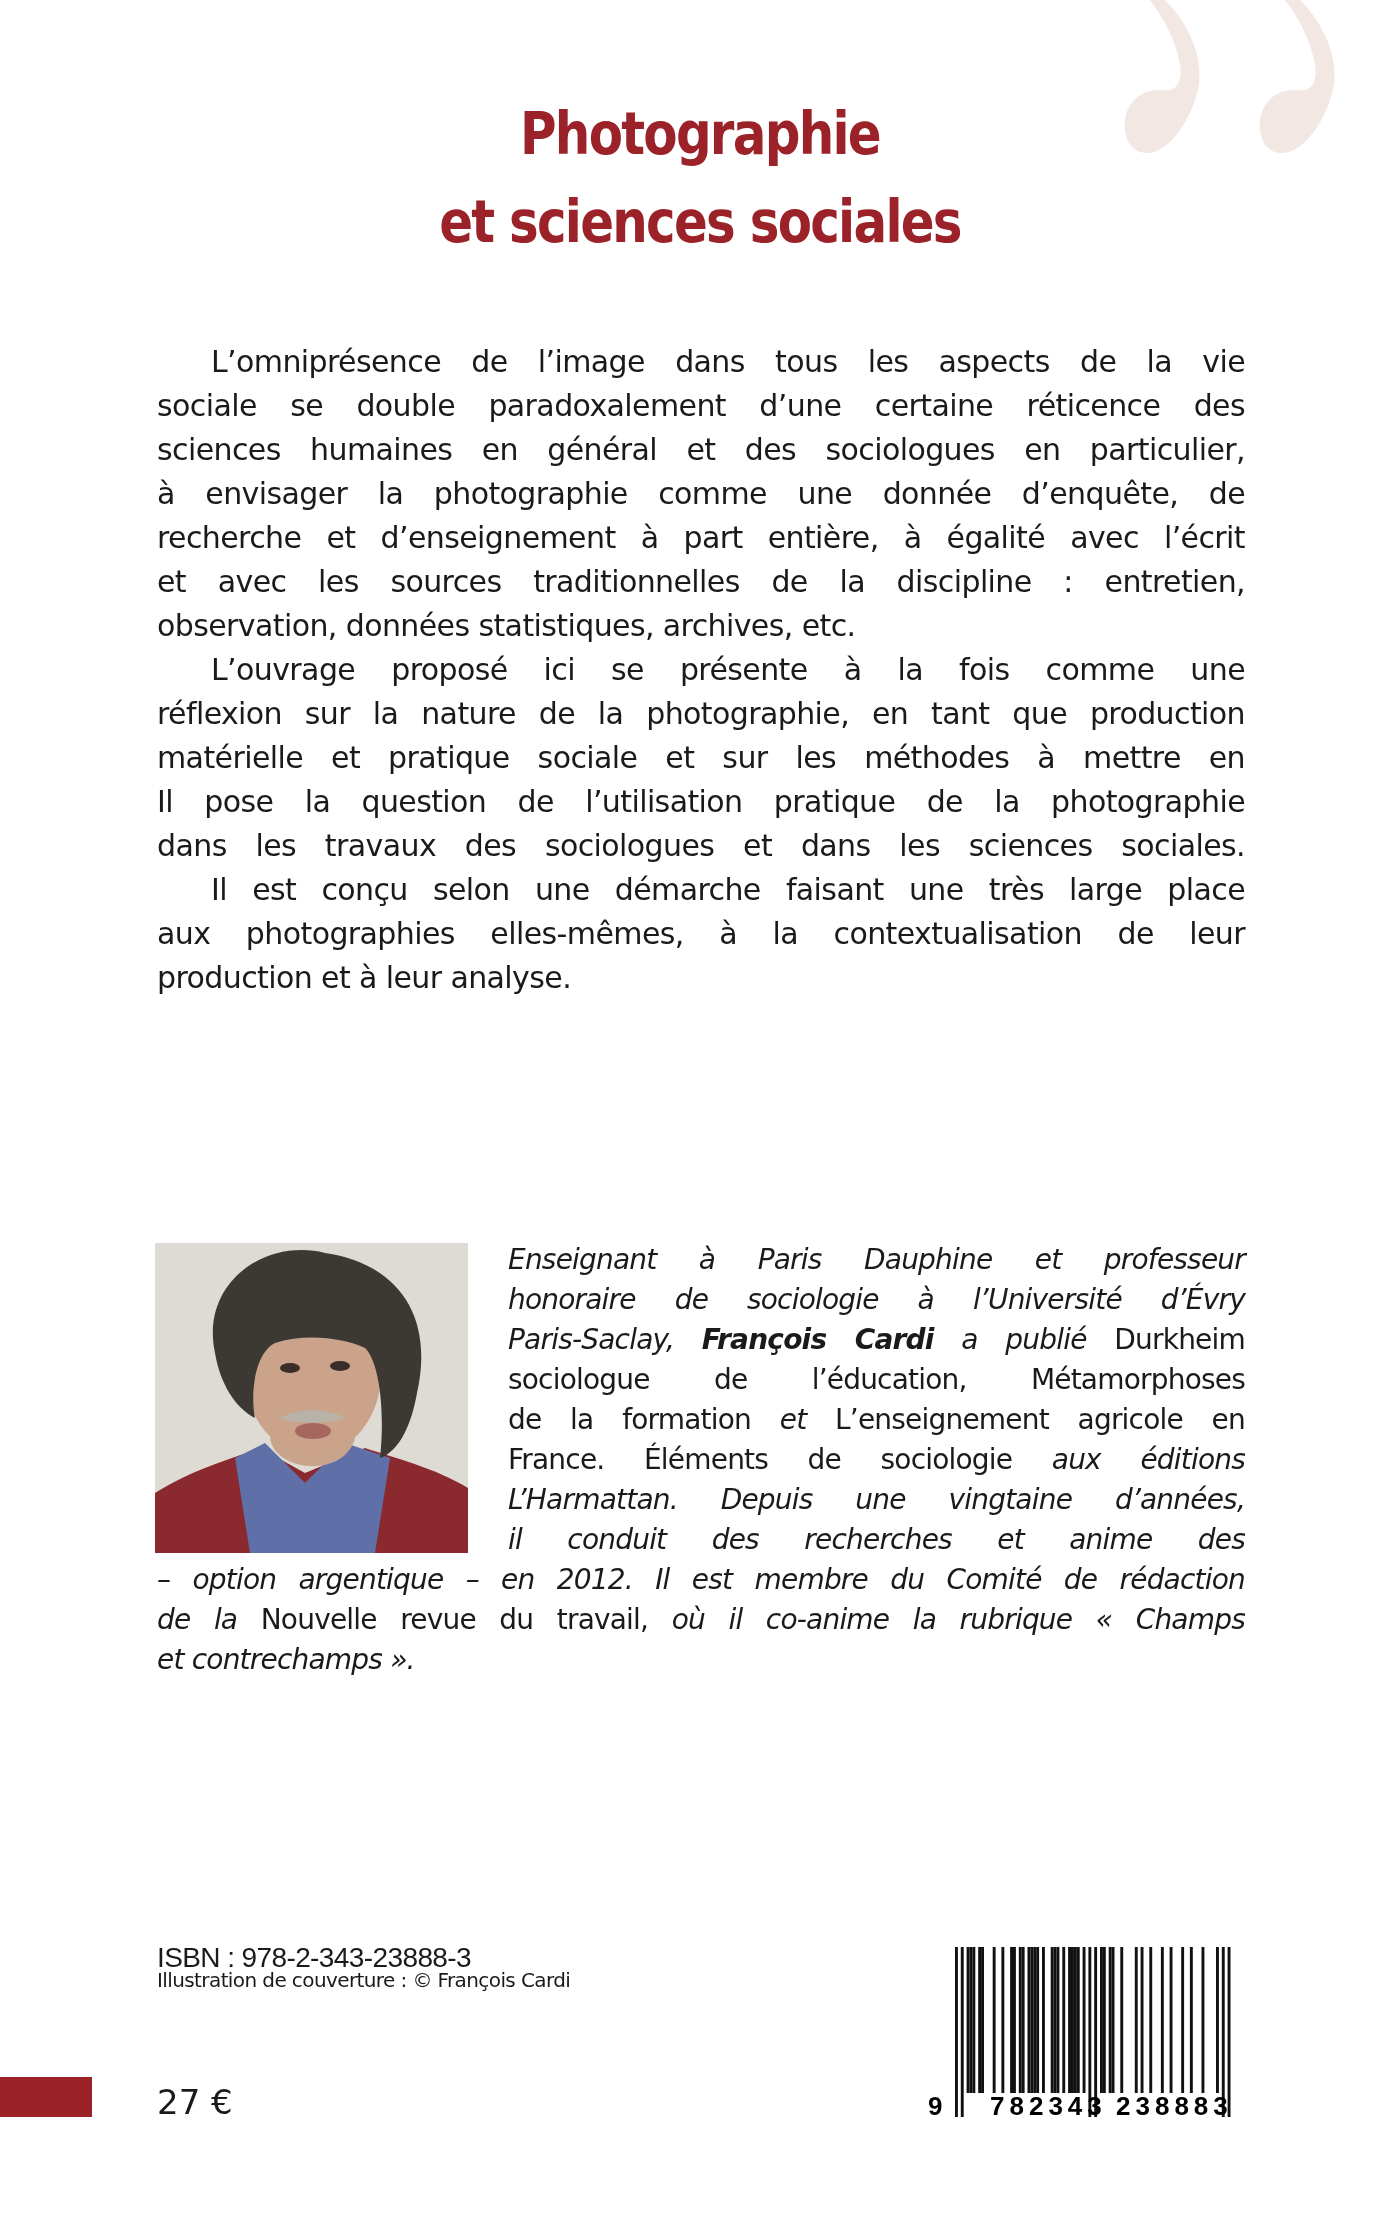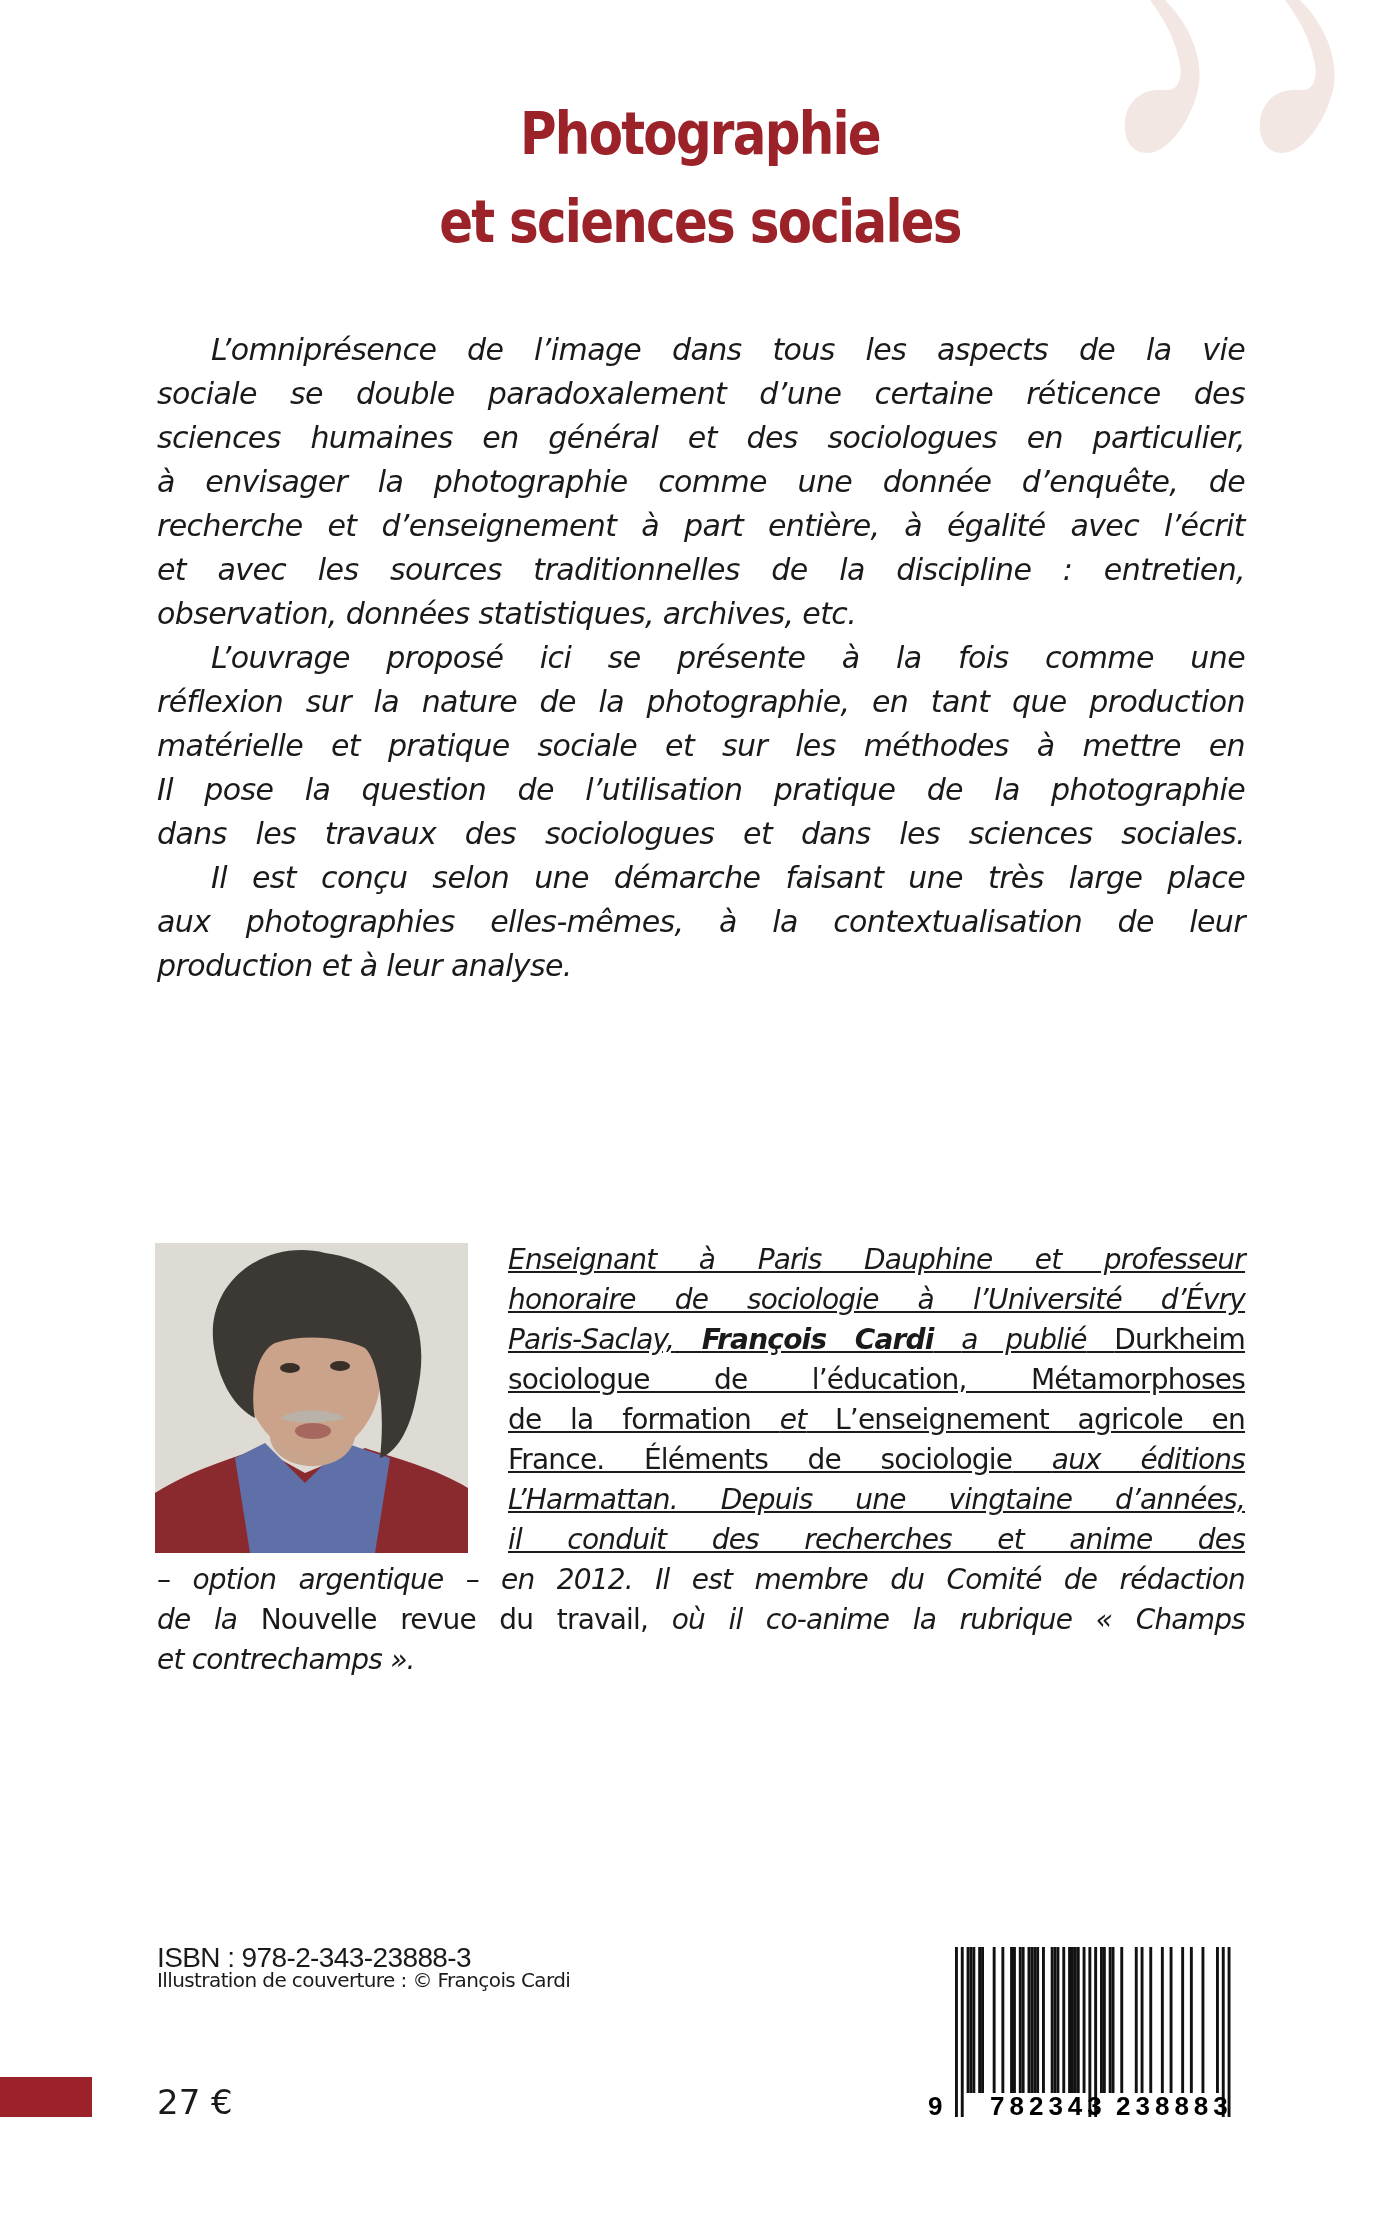--- a/index.html
+++ b/index.html
@@ -13,21 +13,21 @@
 
   .body-text { position: absolute; left: 157px; width: 1088px; font-family: "DejaVu Sans", sans-serif; font-size: 30px; letter-spacing: -0.6px; line-height: 44px; }
   .line { height: 44px; white-space: nowrap; text-align: justify; text-align-last: justify; overflow: visible; }
   .line.last { text-align-last: left; }
   .line.indent { padding-left: 54px; }
 
   .author-photo { position: absolute; left: 155px; top: 1243px; width: 313px; height: 310px; overflow: hidden; background: #dcdad3; }
 
   .author-text { position: absolute; left: 157px; width: 1088px; top: 1240px; font-family: "DejaVu Sans", sans-serif; font-style: italic; font-size: 28px; letter-spacing: -0.8px; line-height: 40px; }
   .aline { height: 40px; white-space: nowrap; text-align: justify; text-align-last: justify; }
-  .aline.ind { margin-left: 351px; text-decoration: underline; }
+  .aline.ind { margin-left: 351px; }
   .aline.last { text-align-last: left; }
   .up { font-style: normal; }
   .bold { font-weight: bold; }
 
   .credit { position: absolute; left: 157px; top: 1968px; font-family: "DejaVu Sans", sans-serif; font-size: 20px; letter-spacing: -0.6px; }
   .isbn { position: absolute; left: 157px; top: 1942px; font-family: Liberation Sans, sans-serif; font-size: 28px; letter-spacing: -0.6px; }
   .price { position: absolute; left: 157px; top: 2082px; font-family: "DejaVu Sans", sans-serif; font-size: 34px; }
   .red-tab { position: absolute; left: 0; top: 2077px; width: 92px; height: 40px; background: #9b2229; }
 
   .barcode { position: absolute; left: 920px; top: 1945px; width: 330px; height: 180px; }
@@ -38,21 +38,21 @@
 <svg class="quote-mark" viewBox="0 0 285 160">
   <g fill="#f3e7e3">
     <path d="M40 0 C70 30 82 70 70 100 C60 130 40 153 22 153 C6 153 -2 138 0 120 C3 100 18 88 40 90 C55 92 58 75 54 60 C50 40 40 20 25 0 Z" transform="translate(10,0)"></path>
     <path d="M40 0 C70 30 82 70 70 100 C60 130 40 153 22 153 C6 153 -2 138 0 120 C3 100 18 88 40 90 C55 92 58 75 54 60 C50 40 40 20 25 0 Z" transform="translate(145,0)"></path>
   </g>
 </svg>
 
 <div class="title l1">Photographie</div>
 <div class="title l2">et sciences sociales</div>
 
-<div class="body-text" style="top:328px;font-style:italic;">
+<div class="body-text" style="top:340px;">
   <div class="line indent">L’omniprésence de l’image dans tous les aspects de la vie</div>
   <div class="line">sociale se double paradoxalement d’une certaine réticence des</div>
   <div class="line">sciences humaines en général et des sociologues en particulier,</div>
   <div class="line">à envisager la photographie comme une donnée d’enquête, de</div>
   <div class="line">recherche et d’enseignement à part entière, à égalité avec l’écrit</div>
   <div class="line">et avec les sources traditionnelles de la discipline : entretien,</div>
   <div class="line last">observation, données statistiques, archives, etc.</div>
   <div class="line indent">L’ouvrage proposé ici se présente à la fois comme une</div>
   <div class="line">réflexion sur la nature de la photographie, en tant que production</div>
   <div class="line">matérielle et pratique sociale et sur les méthodes à mettre en</div>

